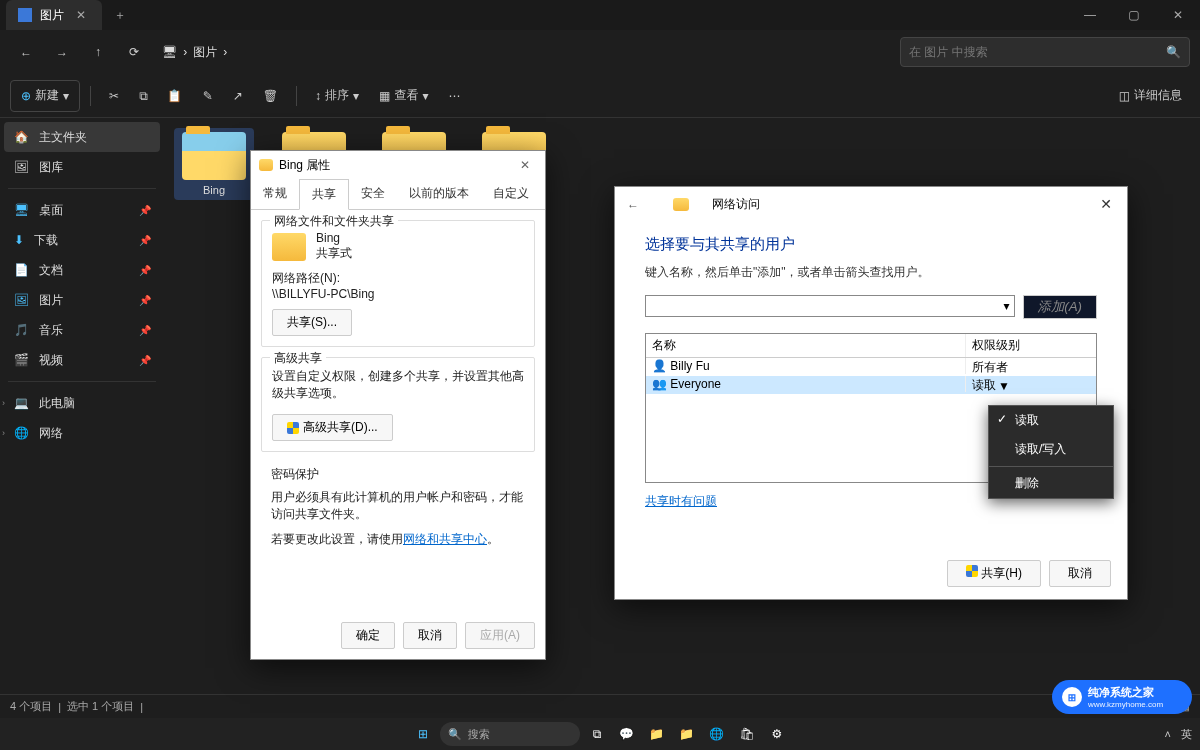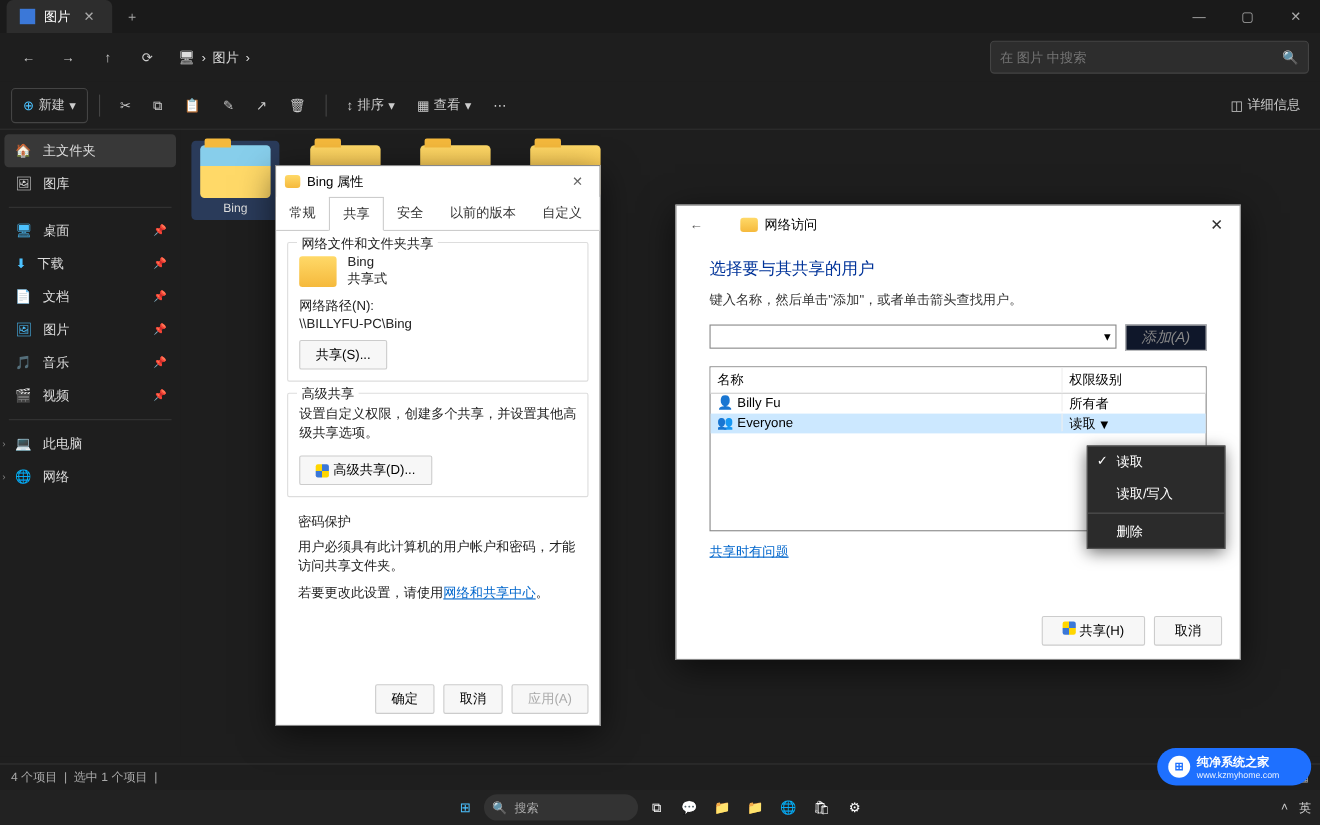--- a/index.html
+++ b/index.html
@@ -73,21 +73,21 @@
 .sm-btn { border: 1px solid #ccc; background: #f7f7f7; padding: 4px 14px; font-size: 12px; cursor: pointer; border-radius: 2px; display:inline-flex; align-items:center; gap:4px; }
 .sm-btn.disabled { color: #aaa; }
 .link { color: #0066cc; text-decoration: underline; cursor: pointer; }
 .dlg-footer { position: absolute; bottom: 10px; right: 10px; display: flex; gap: 8px; }
 
 
 .netdlg { left: 614px; top: 186px; width: 514px; height: 414px; }
 .net-top { height: 34px; display:flex; align-items:center; padding: 0 8px; }
 .net-back { color:#555; cursor:pointer; padding:4px; }
 .net-x { margin-left:auto; color:#333; cursor:pointer; width:26px; text-align:center; font-size:14px; }
-.net-titlebar { display:flex; align-items:center; gap:6px; padding: 0 16px 0 30px; }
+.net-titlebar { display:flex; align-items:center; gap:23px; padding: 0 16px 0 30px; }
 .net-body { padding: 14px 30px; }
 .net-h { font-size: 15px; color: #003399; margin-bottom: 10px; }
 .net-row { display:flex; gap:8px; margin: 14px 0; }
 .net-combo { flex:1; height:22px; border:1px solid #888; background:#fff; }
 .net-add { border:1px solid #ccc; background:#0f172a; padding:2px 14px; color:#888;font-style:italic; }
 .net-list { border:1px solid #888; height:150px; }
 .net-hdr { display:flex; border-bottom:1px solid #ccc; background:#fff; }
 .net-hdr > div { padding:3px 6px; font-size:12px; }
 .col-name { flex:1; border-right:1px solid #eee; }
 .col-perm { width:130px; }

